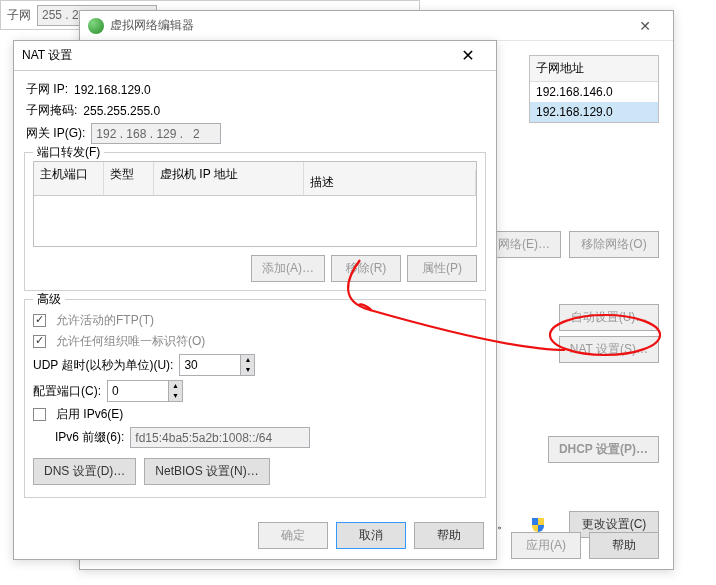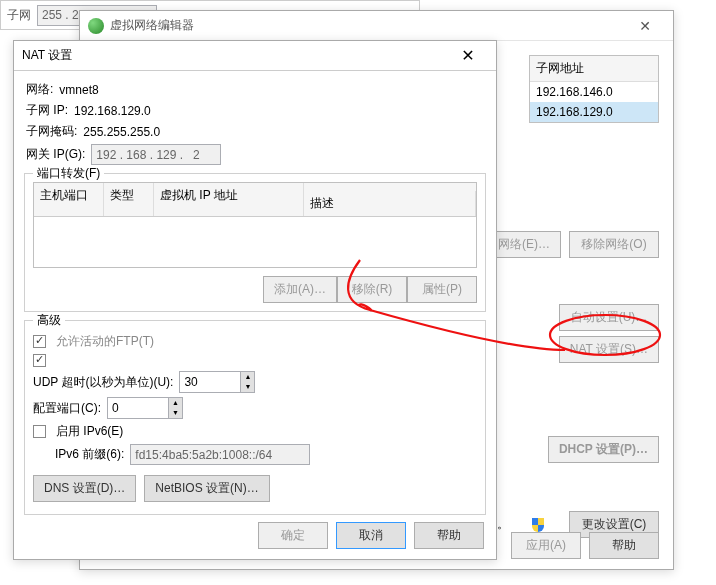--- a/index.html
+++ b/index.html
@@ -194,24 +194,20 @@
 </div>
 
 <div class="window" style="left:13px;top:40px;width:484px;height:520px;z-index:10;">
   <div class="titlebar" style="border-bottom:1px solid #ccc;">
     <span class="title" style="color:#000;">NAT 设置</span>
     <span class="close-x" style="font-size:16px;color:#000;">✕</span>
   </div>
 
   <div style="padding:6px 12px 0 12px;">
     <div class="row">
-        <span>网络:</span> 
-        <span>vmnet8</span>
-      </div>
-    <div class="row">
         <span>子网 IP:</span> 
         <span>192.168.129.0</span>
       </div>
     <div class="row">
         <span>子网掩码:</span> 
         <span>255.255.255.0</span>
       </div>
     <div class="row">
       <label>网关 IP(G):</label>
       <input type="text" class="readonly" style="width: 130px;" value="192 . 168 . 129 .   2">
@@ -222,36 +218,37 @@
     <div class="legend">端口转发(F)</div>
     <div class="table">
       <div class="thead">
         <div style="width:70px;">主机端口</div>
         <div style="width:50px;">类型</div>
         <div style="width:150px;">虚拟机 IP 地址</div>
         <div style="flex:1;margin-top:8px;">描述</div>
       </div>
       <div class="tbody"></div>
     </div>
-    <div style="text-align:right;margin-top:8px;display:flex;justify-content:flex-end;">
+    <div style="text-align:right;margin-top:8px;display:flex;justify-content:flex-end;gap:6px;">
       <span class="btn disabled">添加(A)…</span>
       <span class="btn disabled">移除(R)</span>
       <span class="btn disabled">属性(P)</span>
     </div>
   </div>
 
   <div class="fieldset">
     <div class="legend">高级</div>
 
     <div class="row">
       <span class="checkbox checked"></span>
       <span style="color:#888;">允许活动的FTP(T)</span>
     </div>
     <div class="row">
       <span class="checkbox checked"></span>
+      <span style="color:#888;">允许任何组织唯一标识符(O)</span>
     </div>
 
     <div class="row">
       <label>UDP 超时(以秒为单位)(U):</label>
       <div class="spinner">
         <input type="text" value="30" style="">
         <div class="spins">
             <span>▲</span>
             <span>▼</span>
           </div>

